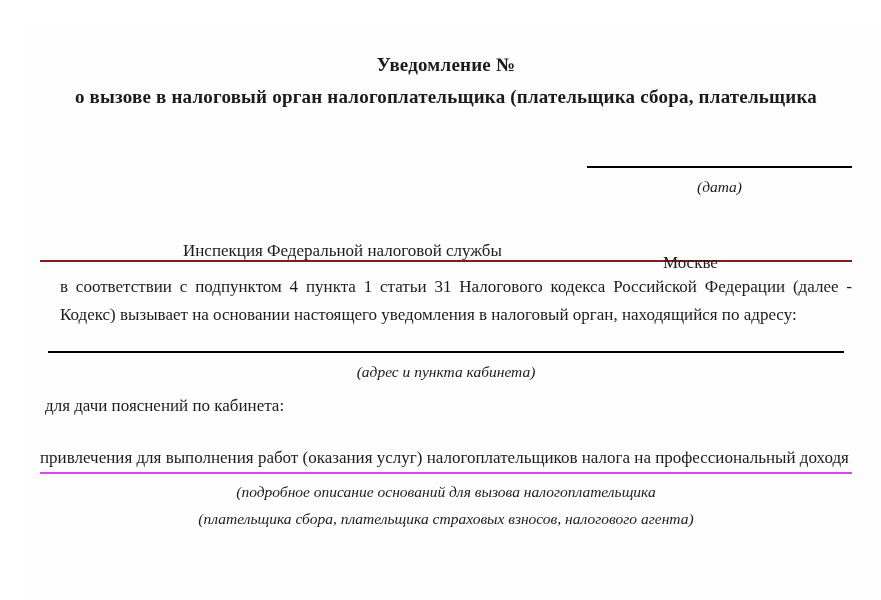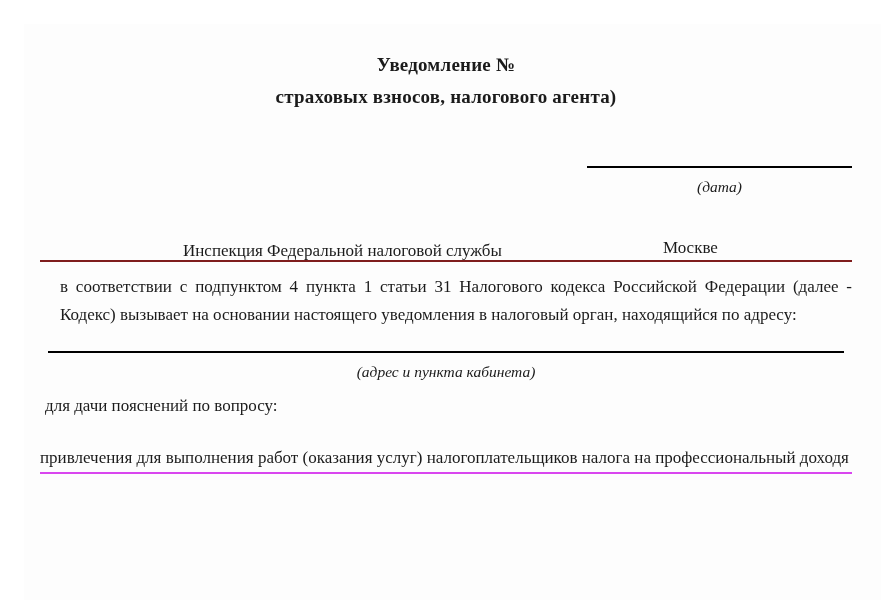--- a/index.html
+++ b/index.html
@@ -15,21 +15,21 @@
 
   .doc-title { text-align:center; font-weight:bold; font-size:19px; line-height:24px; padding-top:5px; letter-spacing:0.2px; }
 
   .fill-line { border-bottom:2px solid #000; height:2px; }
   .caption   { font-style:italic; font-size:15.5px; text-align:center; line-height:20px; padding-top:1px; }
 
   .date-field { width:281px; margin:57px 0 0 auto; }
 
   .authority-row { position:relative; height:36px; border-bottom:2px solid #7f1d1d; margin-top:29px; font-size:17px;text-align:right; }
   .authority-name { position:absolute; left:135px; top:7px; }
-  .authority-city { position:absolute; left:615px; top:4px; }
+  .authority-city { position:absolute; left:615px; top:19px; }
 
   .body-par { font-size:17px; line-height:28px; text-align:justify; margin-top:11px;padding-left:20px; }
 
   .address-field  .fill-line { margin-top:22px; }
   .datetime-field .fill-line { margin-top:27px; }
 
   .purpose-label { font-size:17px; line-height:20px; margin-top:14px; padding-left:5px; }
 
   .basis-par { font-size:17px; line-height:25px; margin-top:29px; border-bottom:2px solid #d946ef; padding-bottom:2px; }
 
@@ -41,44 +41,48 @@
 </style>
 </head>
 <body>
 
 <div class="viewport">
 
   <div class="content">
 
     <div class="doc-title">
       <div>Уведомление №</div>
-      <div>страховых взносов, налогового агента)</div>
+      <div>о вызове в налоговый орган налогоплательщика (плательщика сбора, плательщика</div>
     </div>
 
     <div class="date-field">
       <div class="fill-line"></div>
       <div class="caption">(дата)</div>
     </div>
 
     <div class="authority-row">
       <span class="authority-name">Инспекция Федеральной налоговой службы</span>
       <span class="authority-city">Москве</span>
     </div>
 
     <div class="body-par">в соответствии с подпунктом 4 пункта 1 статьи 31 Налогового кодекса Российской Федерации (далее - Кодекс) вызывает на основании настоящего уведомления в налоговый орган, находящийся по адресу:</div>
 
     <div class="address-field">
       <div class="fill-line"></div>
       <div class="caption">(адрес и пункта кабинета)</div>
     </div>
 
 
-    <div class="purpose-label">для дачи пояснений по вопросу:</div>
+    <div class="purpose-label">для дачи пояснений по кабинета:</div>
 
     <div class="basis-par">привлечения для выполнения работ (оказания услуг) налогоплательщиков налога на профессиональный доходя</div>
 
+    <div class="basis-captions">
+      <div class="caption">(подробное описание оснований для вызова налогоплательщика</div>
+      <div class="caption">(плательщика сбора, плательщика страховых взносов, налогового агента)</div>
+    </div>
 
   </div>
 
   <div class="bottom-bar"></div>
   <div class="scrollbar"></div>
 
 </div>
 
 </body></html>

